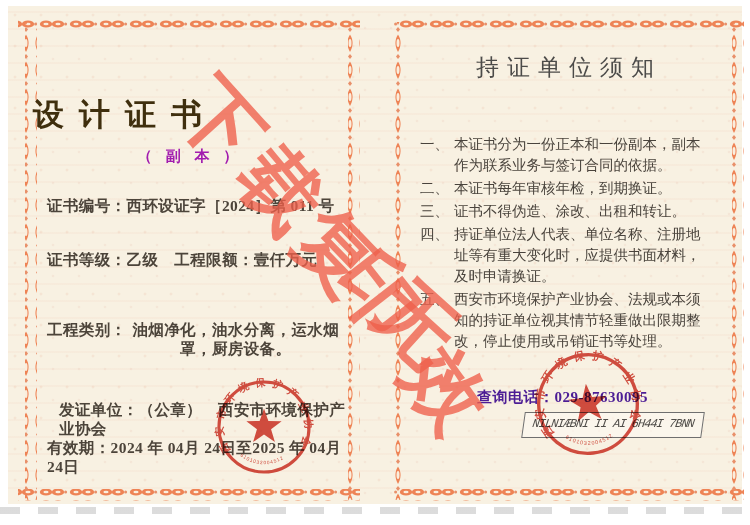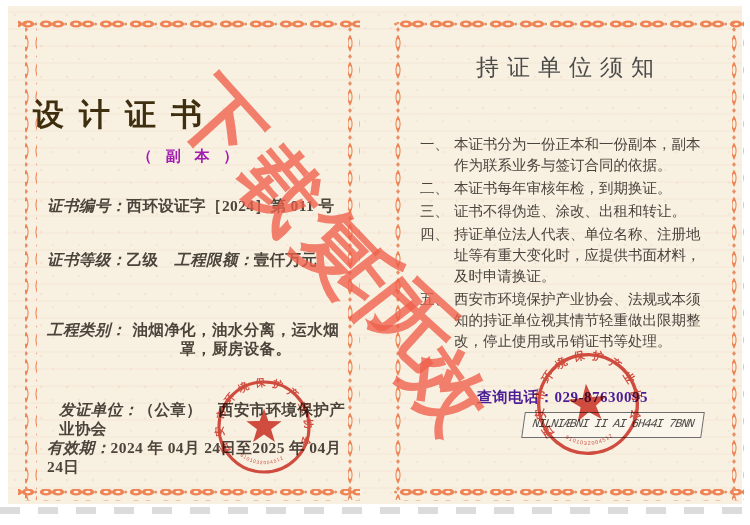--- a/index.html
+++ b/index.html
@@ -17,21 +17,21 @@
   .t1{position:absolute;left:18px;top:50px;width:334px;text-align:center;
       font-size:25px;font-weight:700;letter-spacing:11px;padding-left:11px;
       color:#443310;white-space:nowrap;}
   .t2{position:absolute;left:18px;top:94px;width:334px;text-align:left;
       font-size:31px;font-weight:700;letter-spacing:15px;padding-left:15px;
       color:#3f2f0e;white-space:nowrap;font-family:Liberation Mono, monospace;}
   .sub{position:absolute;left:18px;top:147px;width:334px;text-align:center;
       font-size:15px;font-weight:600;letter-spacing:5px;padding-left:5px;color:#a21caf;}
   .frow{position:absolute;left:47px;width:298px;font-size:15.5px;font-weight:600;
         color:#4c443a;letter-spacing:0.4px;line-height:19px;}
-  .frow .lbl{white-space:nowrap;font-style:italic;}
+  .frow .lbl{white-space:nowrap;}
   .frow.flex{display:flex;align-items:flex-start;}
   .frow.flex .lbl{flex:0 0 auto;}
   .frow .lbl2{margin-left:16px;}
   .r0{top:196px;} .r1{top:250px;} .r2{top:282px;} .r3{top:320px;text-align:center;} .r4{top:400px;margin-left:12px;} .r5{top:438px;}
 
   
   .rt{position:absolute;left:386px;top:52px;width:350px;text-align:center;
       font-size:23px;font-weight:500;letter-spacing:8px;padding-left:8px;color:#4c4b49;}
   .notice{position:absolute;left:420px;top:134px;width:288px;margin:0;padding:0;list-style:none;}
   .nitem{display:flex;align-items:flex-start;margin-bottom:2px;

